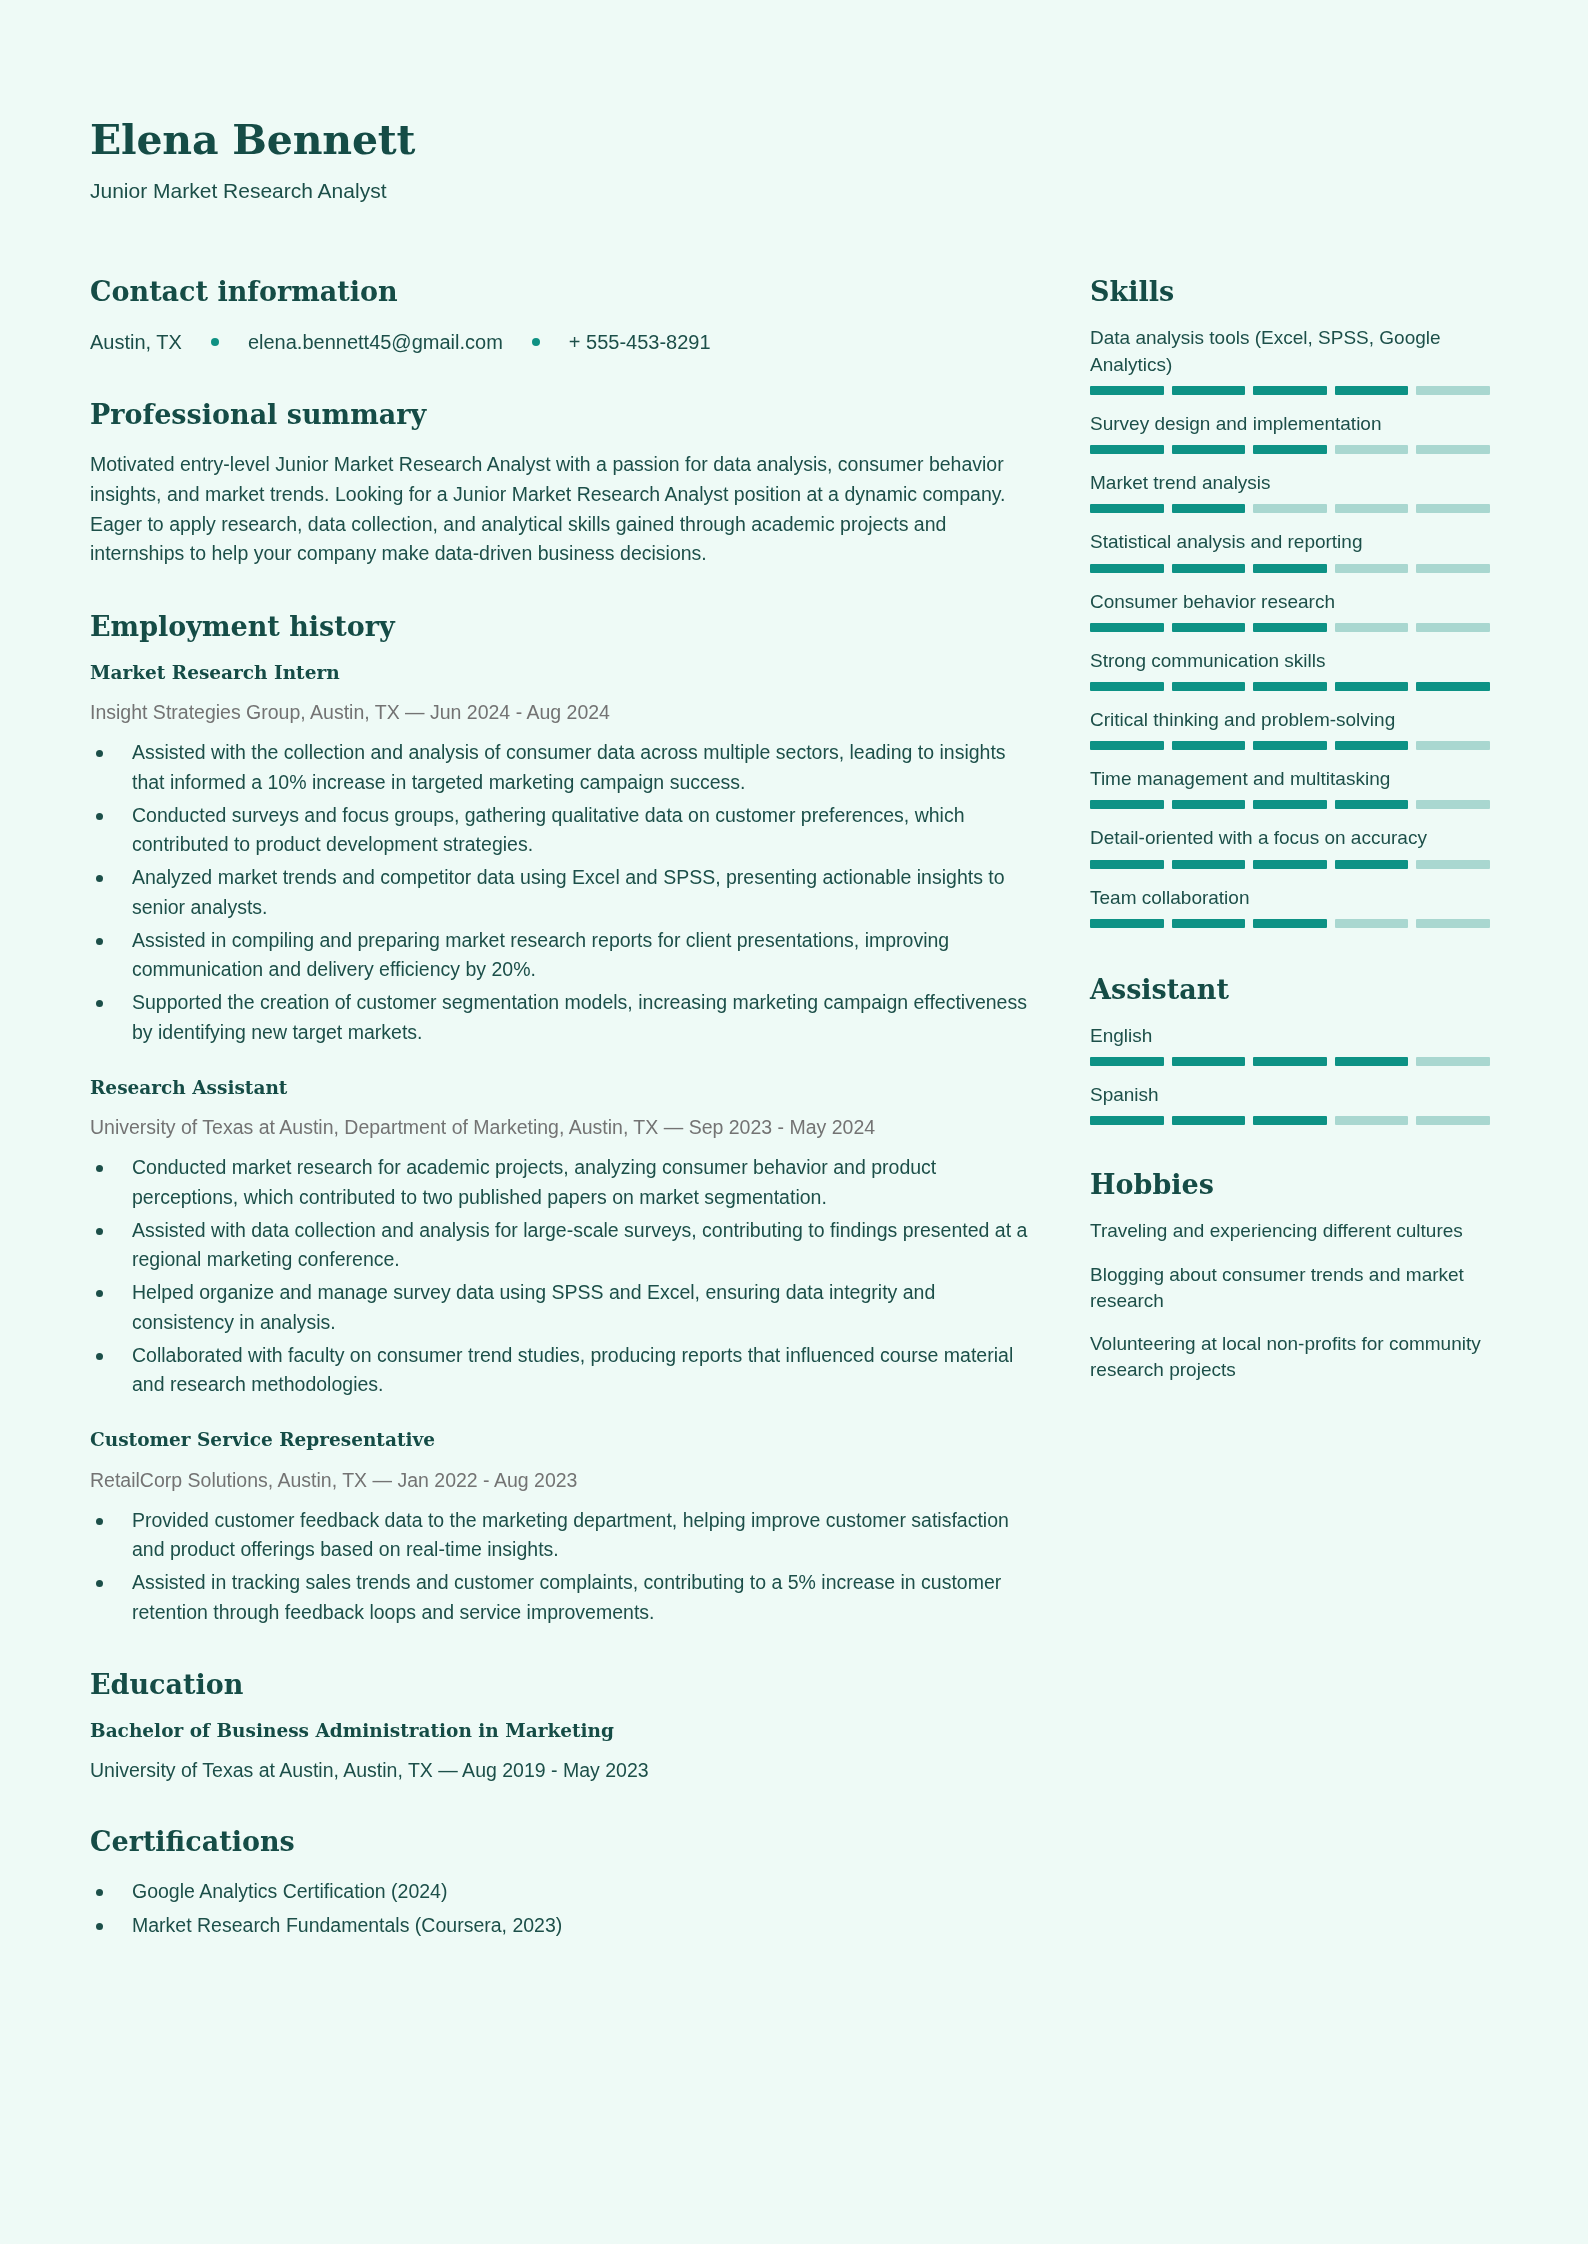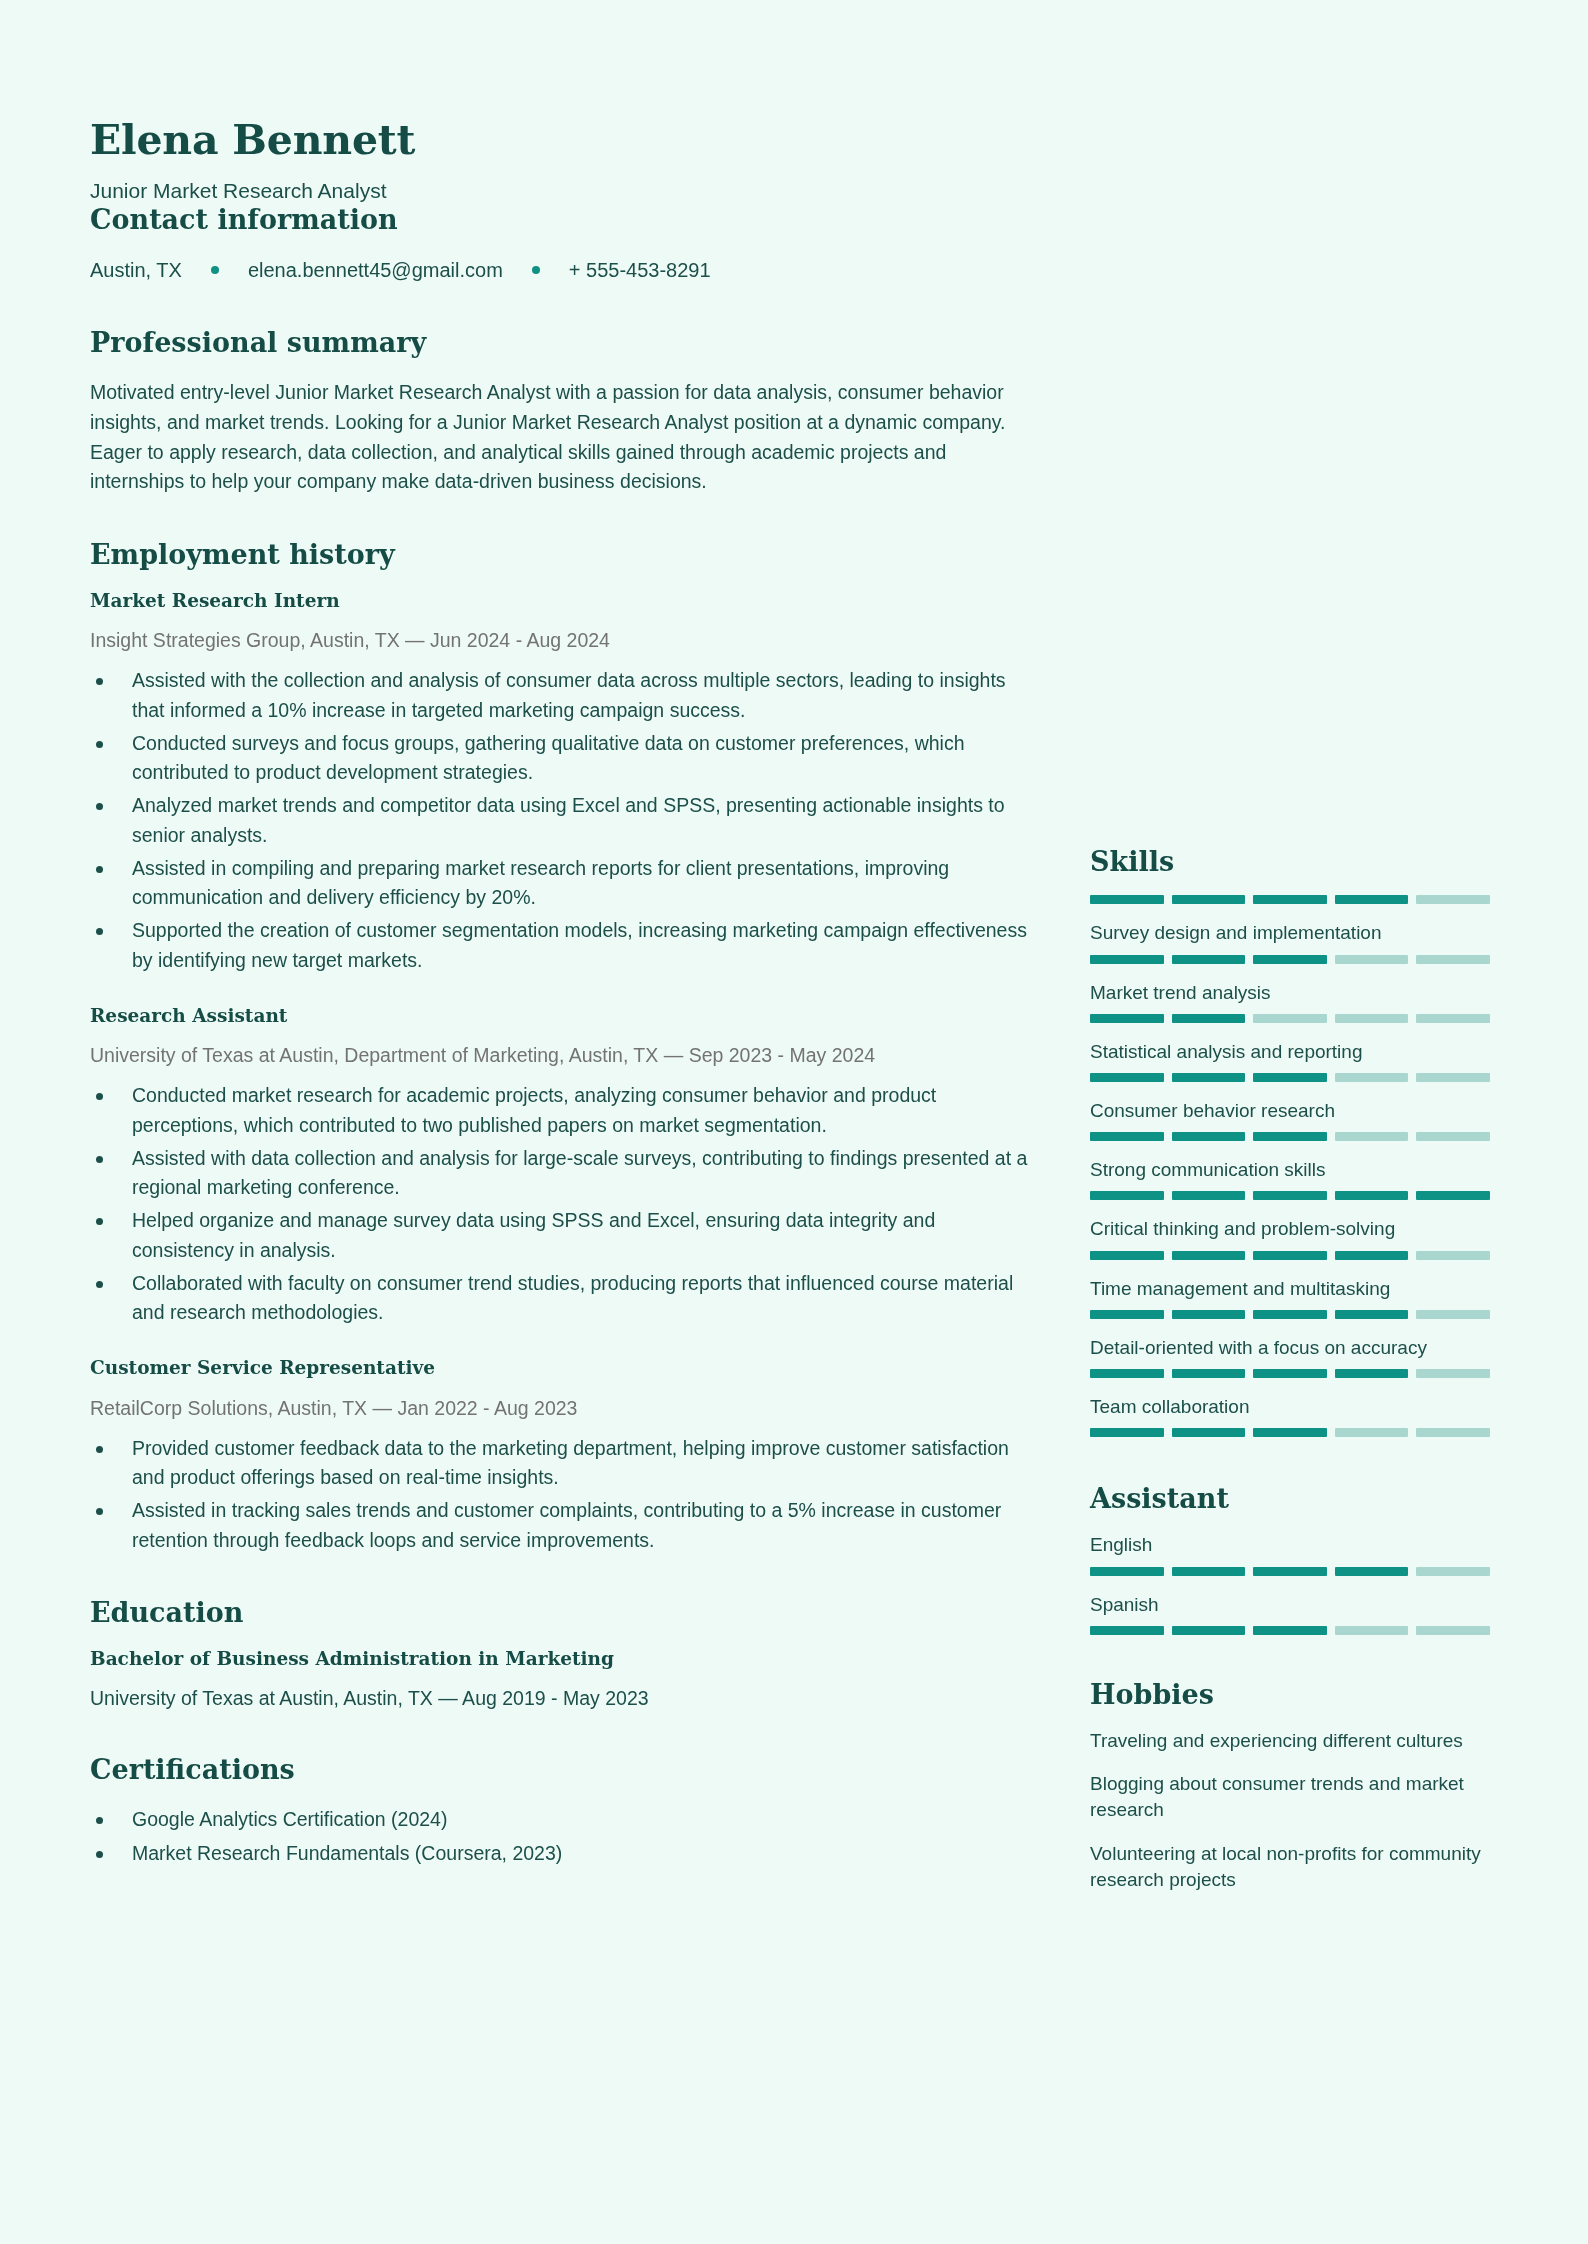--- a/index.html
+++ b/index.html
@@ -37,21 +37,22 @@
     font-size: 21px;
     color: #1c4f49;
     margin: 0;
     line-height: 1.3;
     font-weight: 400;
   }
 
   
   .columns {
     display: flex;
-    align-items: flex-end;
+    margin-top: 72px;
+    align-items: flex-start;
   }
   .col-left { width: 940px; flex: 0 0 940px; }
   .col-gap  { flex: 0 0 60px; }
   .col-right { width: 400px; flex: 0 0 400px; }
 
   h2.section {
     font-family: "DejaVu Serif", "Liberation Serif", serif;
     font-size: 27px;
     font-weight: bold;
     color: #154c46;
@@ -254,20 +255,21 @@
     </div>
 
     <div class="col-gap"></div>
 
     <div class="col-right">
 
       <div>
         <h2 class="section tight">Skills</h2>
         <div id="skills-container">
             <div class="side-item">
+              <p class="side-label">Data analysis tools (Excel, SPSS, Google Analytics)</p>
               <div class="rating">
                 <span class="on"></span>
                 <span class="on"></span>
                 <span class="on"></span>
                 <span class="on"></span>
                 <span></span>
               </div>
             </div>
             <div class="side-item">
               <p class="side-label">Survey design and implementation</p>

